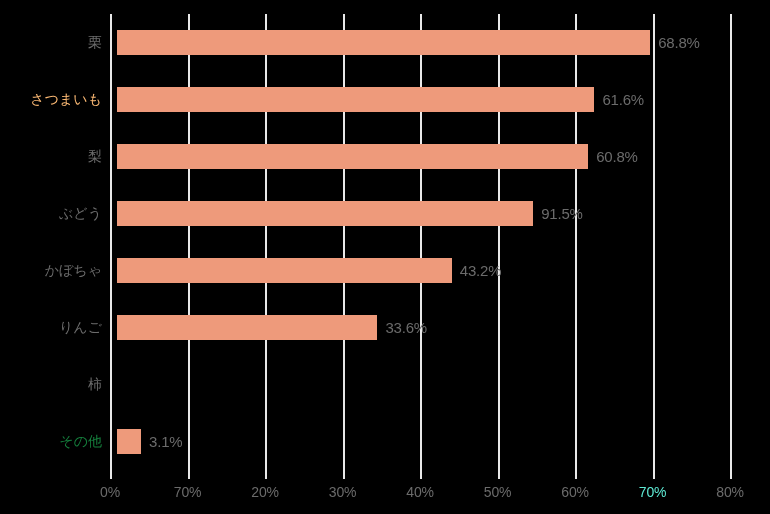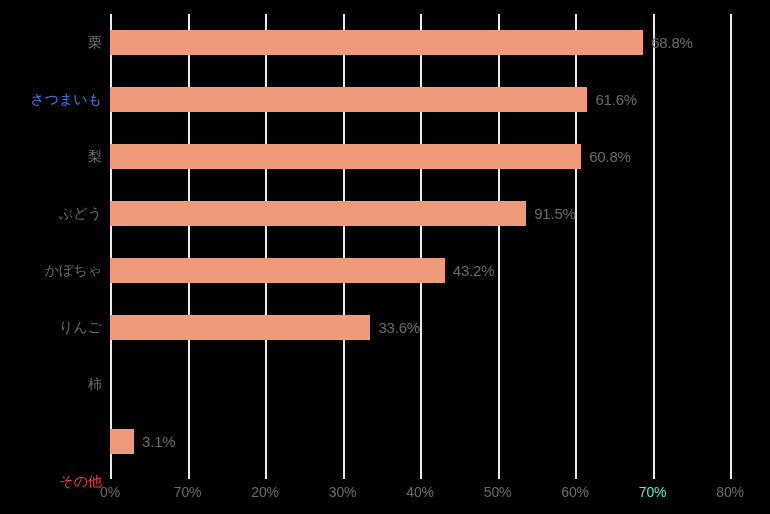--- a/index.html
+++ b/index.html
@@ -62,21 +62,21 @@
     top: 484px;
     font-size: 14px;
     color: #6b6b6b;
     transform: translateX(-50%);
     white-space: nowrap;
     letter-spacing: -0.2px;
   }
 
   .row {
     position: absolute;
-    left: 0;
+    left: 7px;
     right: 0;
     height: 57px;
     text-align: center;
   }
 
   .bar {
     position: absolute;
     left: 0;
     top: 16px;
     height: 25px;
@@ -116,27 +116,27 @@
     height: 456px;
   }
 </style>
 </head>
 <body>
 
 <div id="chart-root">
 
   <div class="cat-axis">
       <div class="cat-label" style="top: 16px; color: rgb(107, 107, 107);">栗</div>
-      <div class="cat-label" style="top: 73px; color: #3b82f6;">さつまいも</div>
+      <div class="cat-label" style="top: 73px; color: #fdba74;">さつまいも</div>
       <div class="cat-label" style="top: 130px; color: rgb(107, 107, 107);">梨</div>
       <div class="cat-label" style="top: 187px; color: rgb(107, 107, 107);">ぶどう</div>
       <div class="cat-label" style="top: 244px; color: rgb(107, 107, 107); font-family: Liberation Serif, serif;">かぼちゃ</div>
       <div class="cat-label" style="top: 301px; color: rgb(107, 107, 107);">りんご</div>
       <div class="cat-label" style="top: 358px; color: rgb(107, 107, 107);">柿</div>
-      <div class="cat-label" style="top: 415px; color: #ef4444; margin-top: 40px;">その他</div>
+      <div class="cat-label" style="top: 415px; color: #15803d;">その他</div>
     </div>
 
   <div class="plot-area">
     <div class="axis-line"></div>
   <div class="gridline" style="left: 77.5px; background: rgb(232, 232, 232);"></div>
       <div class="gridline" style="left: 155px; background: rgb(232, 232, 232);"></div>
       <div class="gridline" style="left: 232.5px; background: rgb(232, 232, 232);"></div>
       <div class="gridline" style="left: 310px; background: rgb(232, 232, 232);"></div>
       <div class="gridline" style="left: 387.5px; background: rgb(232, 232, 232);"></div>
       <div class="gridline" style="left: 465px; background: rgb(232, 232, 232);"></div>

